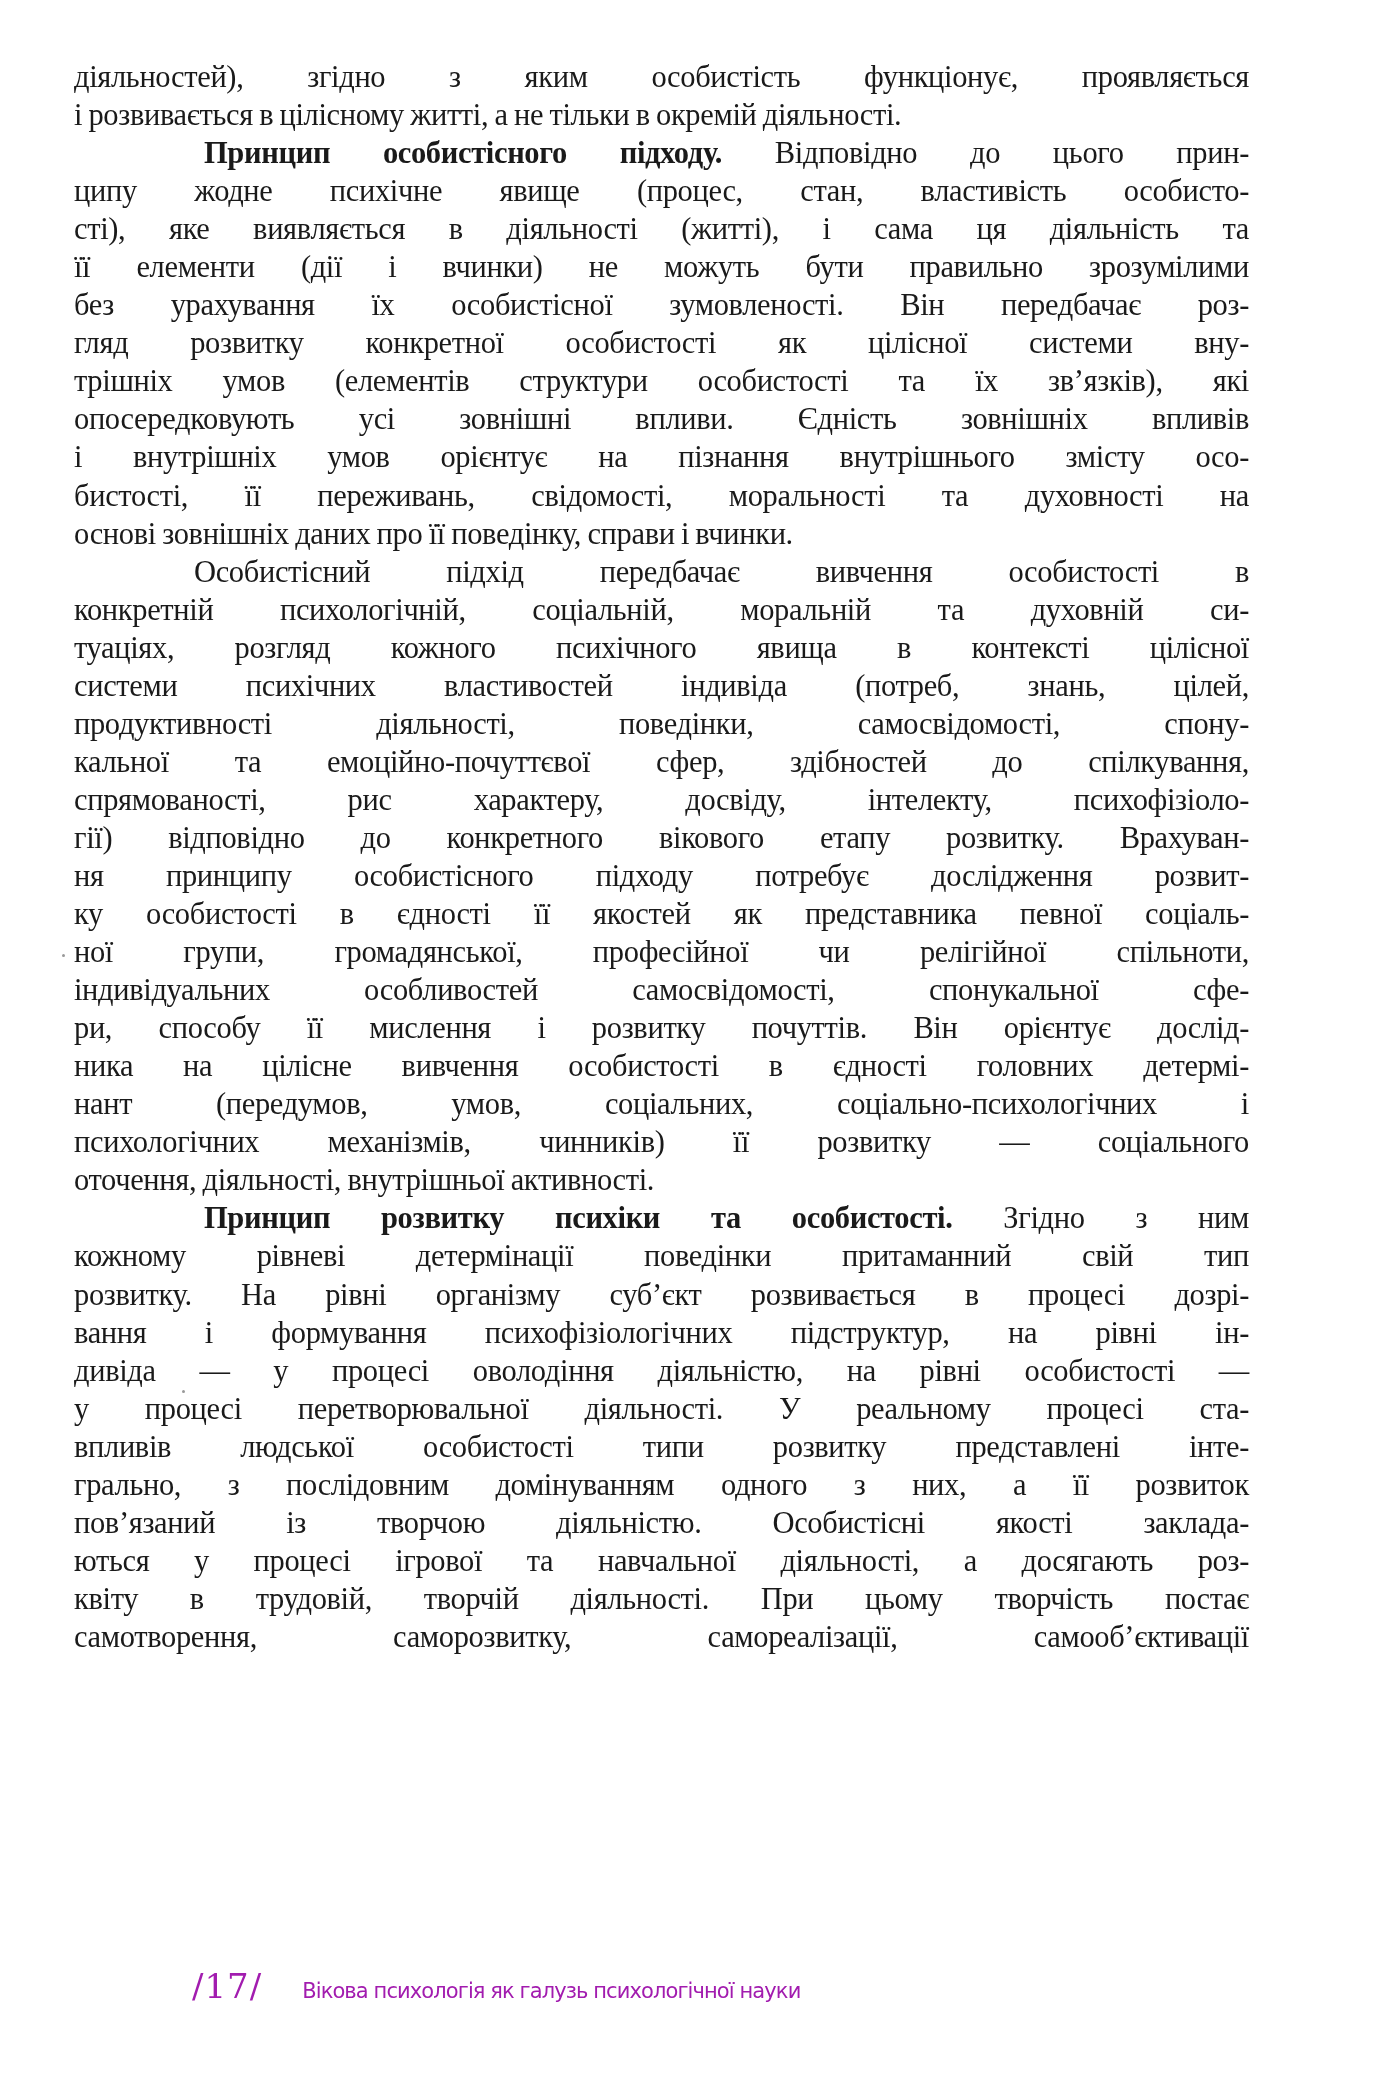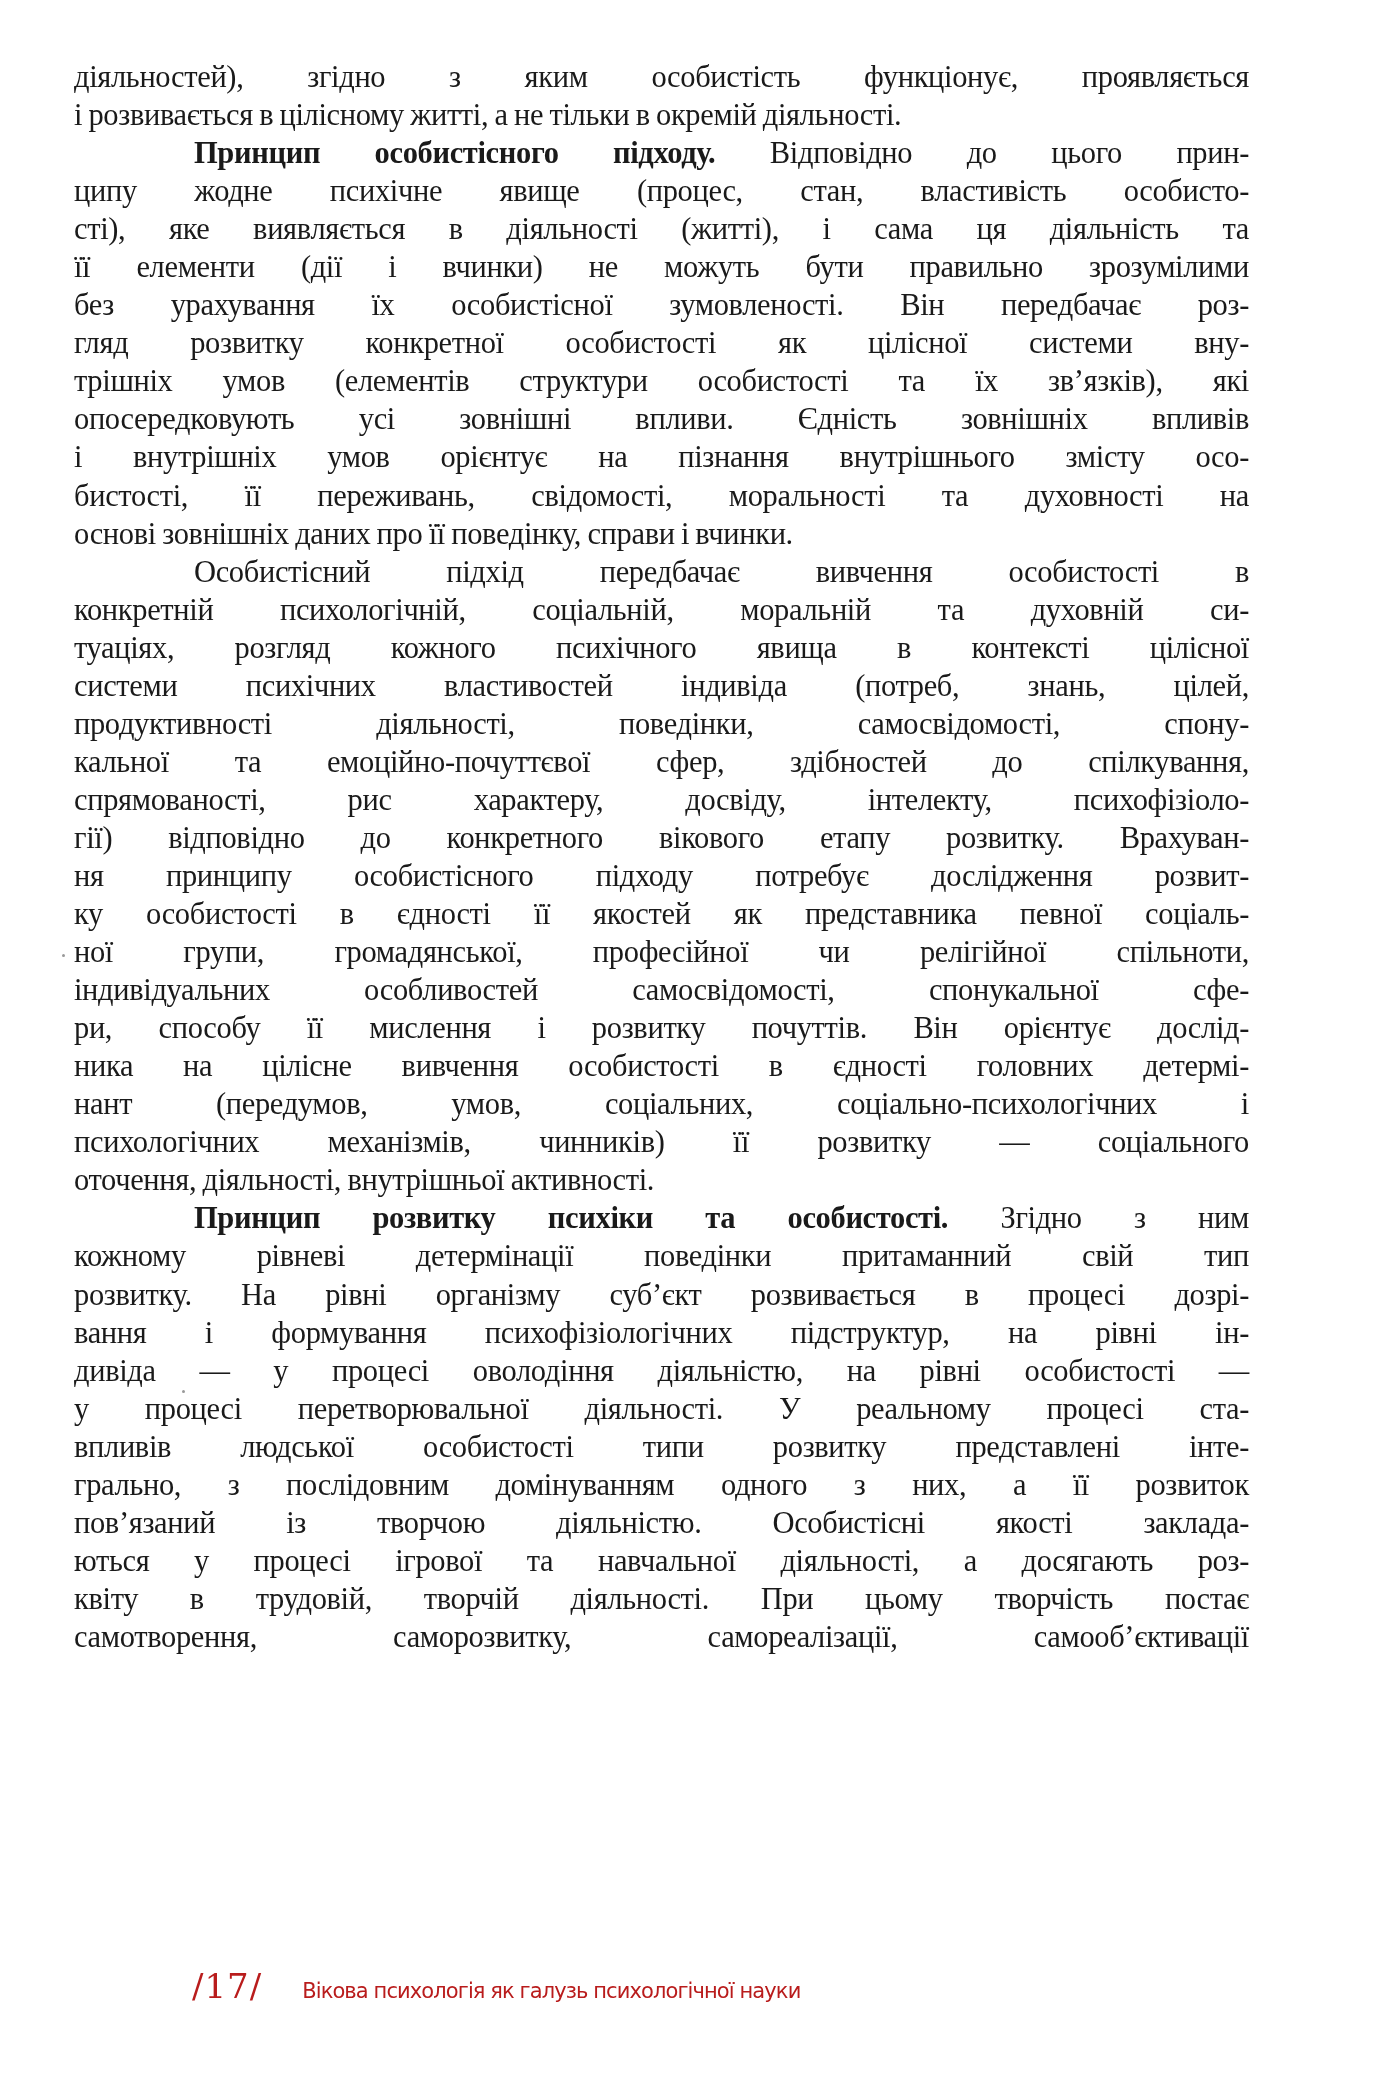--- a/index.html
+++ b/index.html
@@ -18,28 +18,28 @@
       line-height: 38.05px;
       white-space: nowrap;
       text-align: justify;
       text-align-last: justify;
       letter-spacing: -0.35px;
       word-spacing: -1px;
       overflow: visible;
     }
     .line.last { text-align-last: left; }
     .line.indent { padding-left: 120px; }
-    .b { font-weight: bold; }
+    .b { font-weight: bold; margin-left: 10px; }
     .footer {
       position: absolute;
       left: 192px;
       top: 1966px;
       display: flex;
       align-items: baseline;
-      color: #b91c1c;
+      color: #a21caf;
     }
     .page-num {
       font-family: "DejaVu Serif", "Liberation Serif", serif;
       font-size: 34px;
       letter-spacing: 1px;
     }
     .running-title {
       font-family: "DejaVu Sans", "Liberation Sans", sans-serif;
       font-size: 21px;
       letter-spacing: -0.9px;

